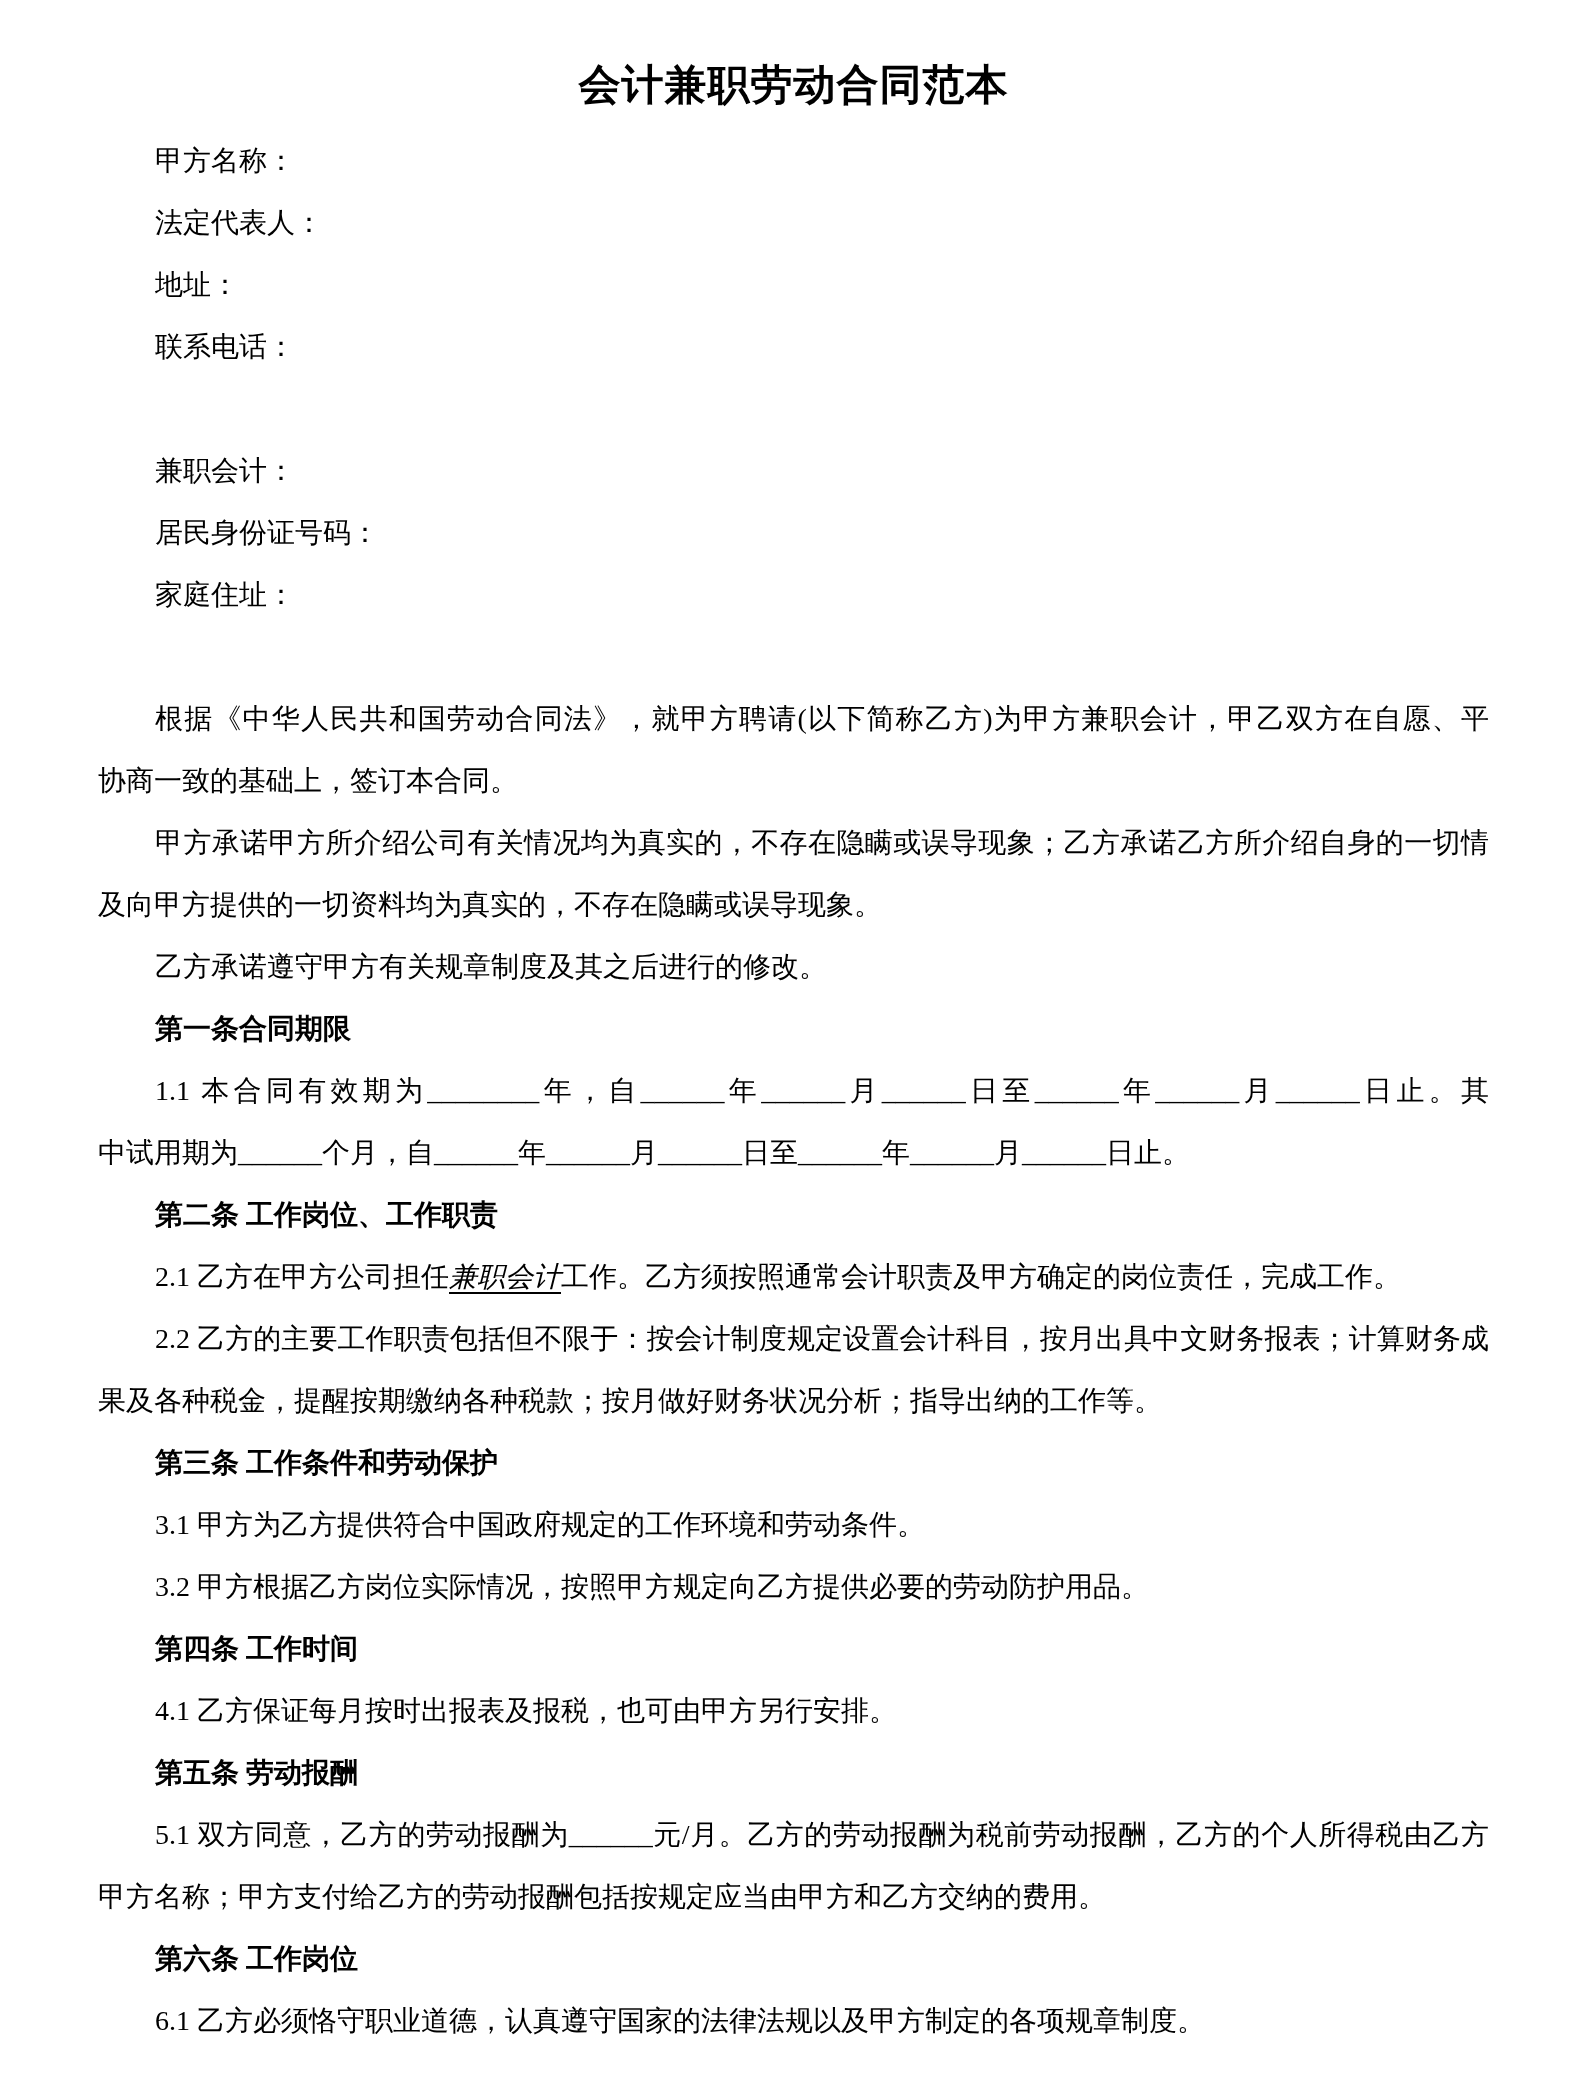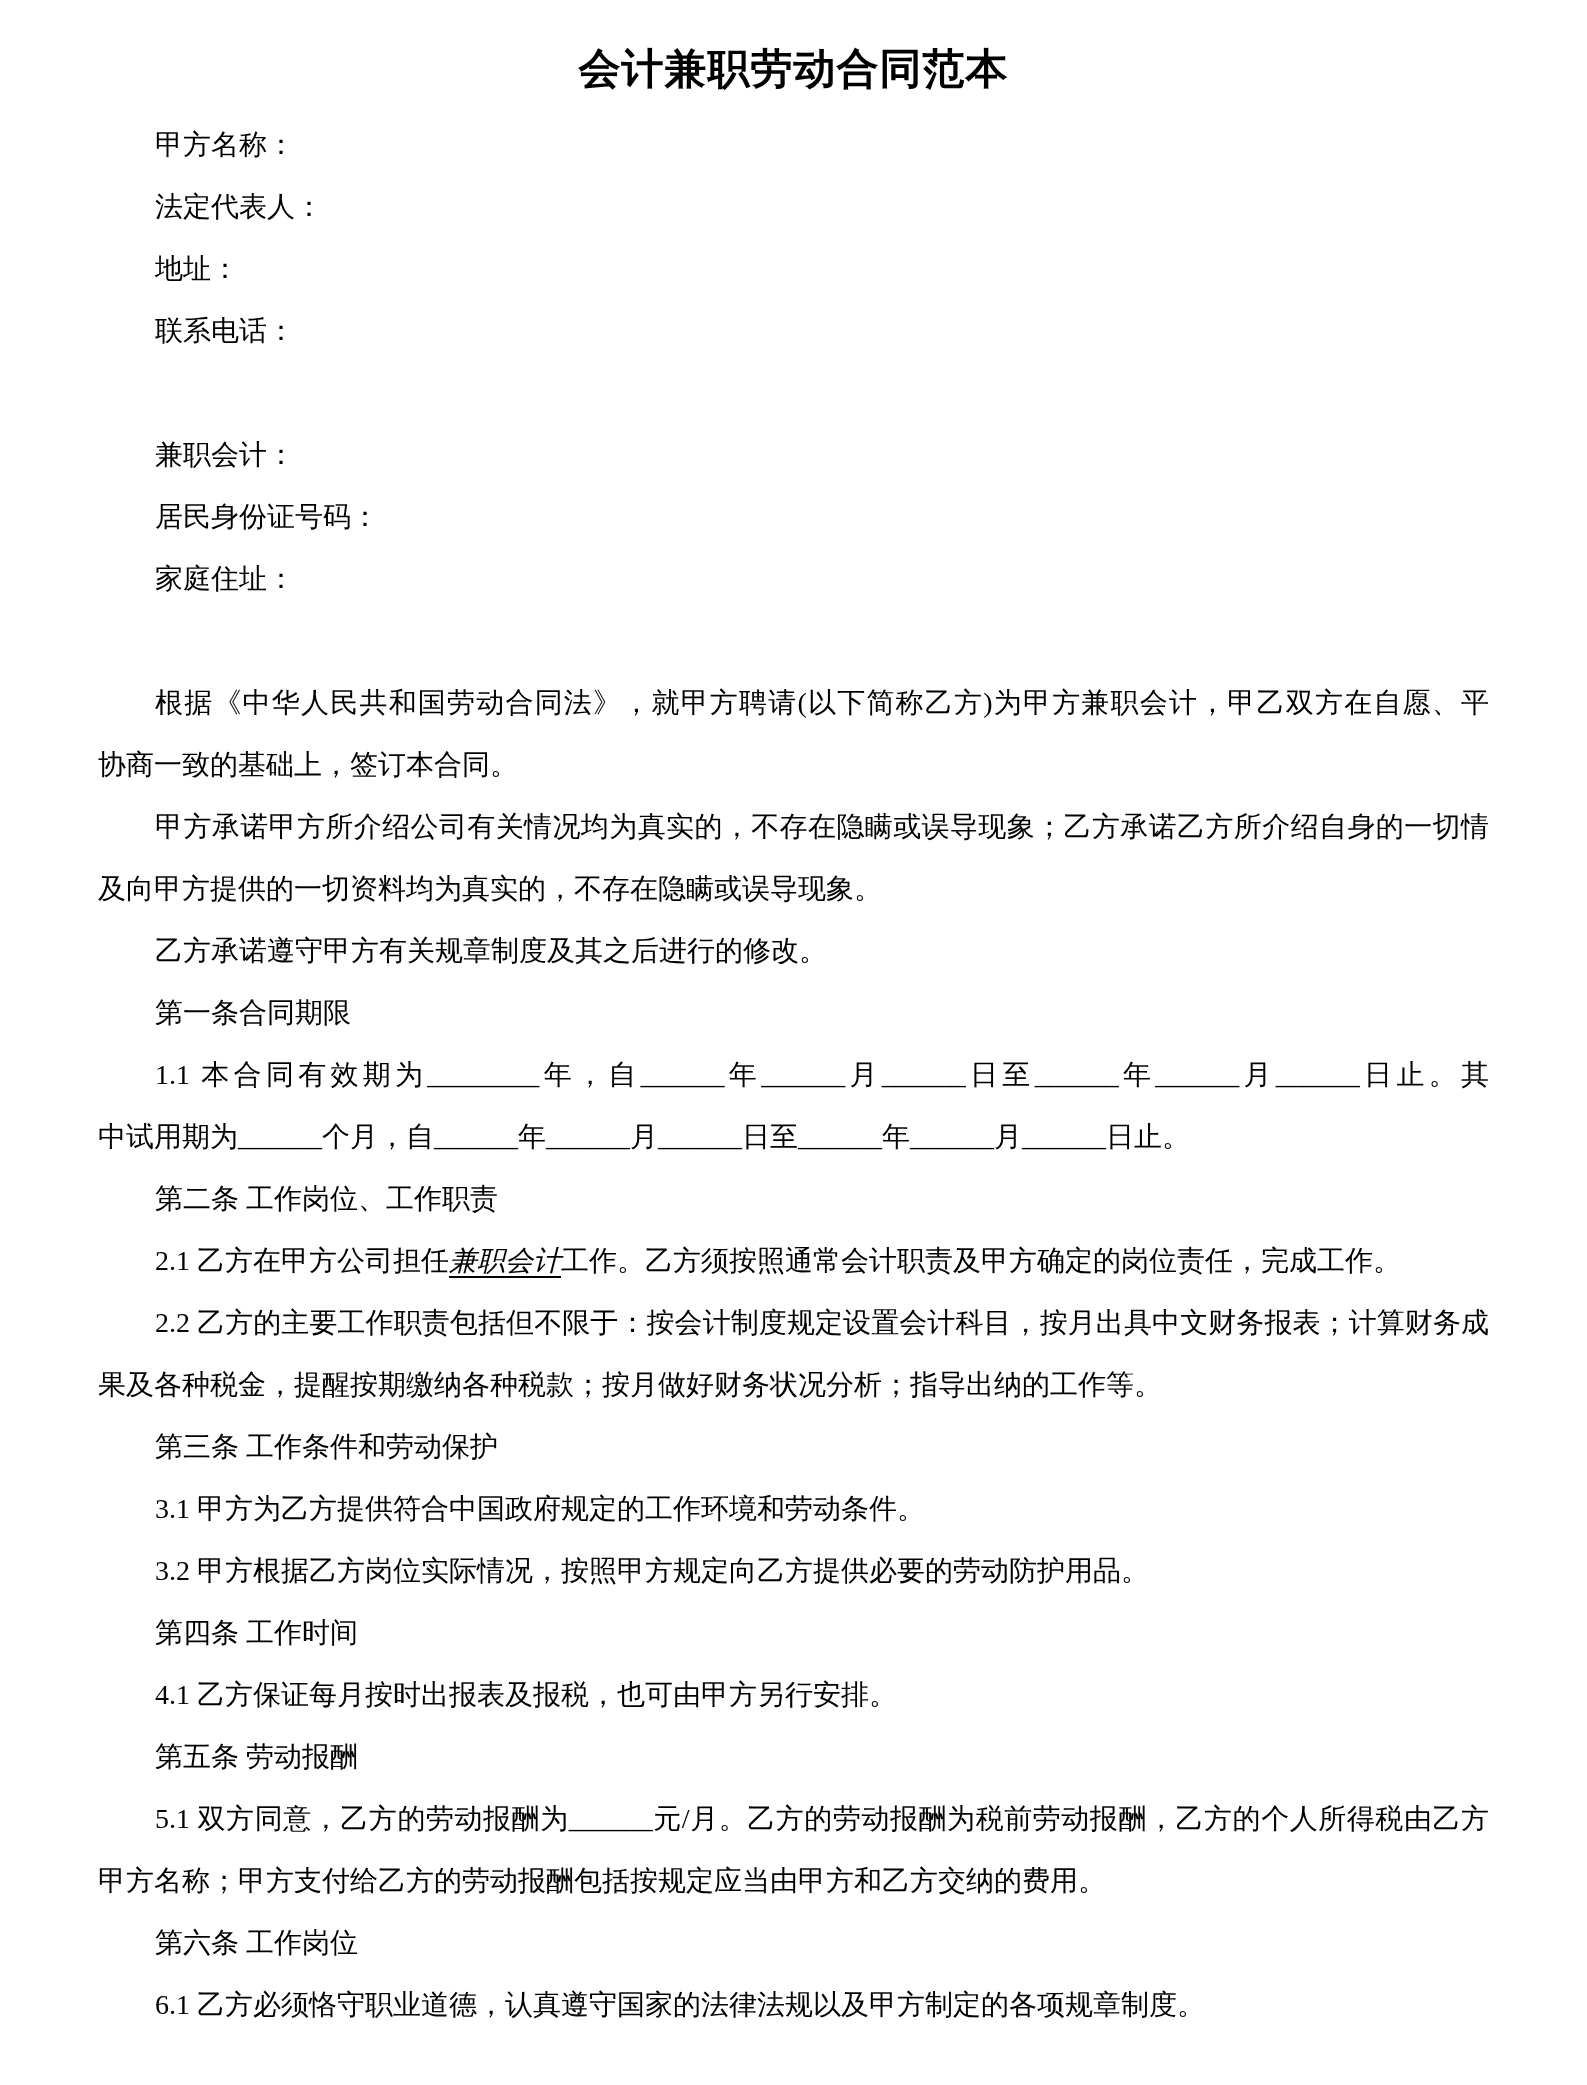--- a/index.html
+++ b/index.html
@@ -10,21 +10,21 @@
   .page {
     position: relative;
     width: 1587px;
     height: 2085px;
     background: #ffffff;
     color: #000000;
     font-family: "Liberation Serif", "DejaVu Serif", serif;
     overflow: hidden;
   }
   .content {
-    padding: 24px 98px 0 98px;
+    padding: 40px 98px 0 98px;
   }
   .doc-title {
     height: 90px;
     line-height: 90px;
     font-size: 42px;
     font-weight: bold;
     text-align: center;
     letter-spacing: 1px;
   }
   .line {
@@ -36,21 +36,21 @@
   .line.fill {
     white-space: normal;
     text-align: justify;
     text-align-last: justify;
     overflow: hidden;
   }
   .line.indent {
     text-indent: 57px;
   }
   .line.heading {
-    font-weight: normal;
+    font-weight: bold;
   }
   .line.blank {
     
   }
   .u {
     text-decoration: underline;
     text-underline-offset: 6px;
     font-style: italic;
   }
 </style>

